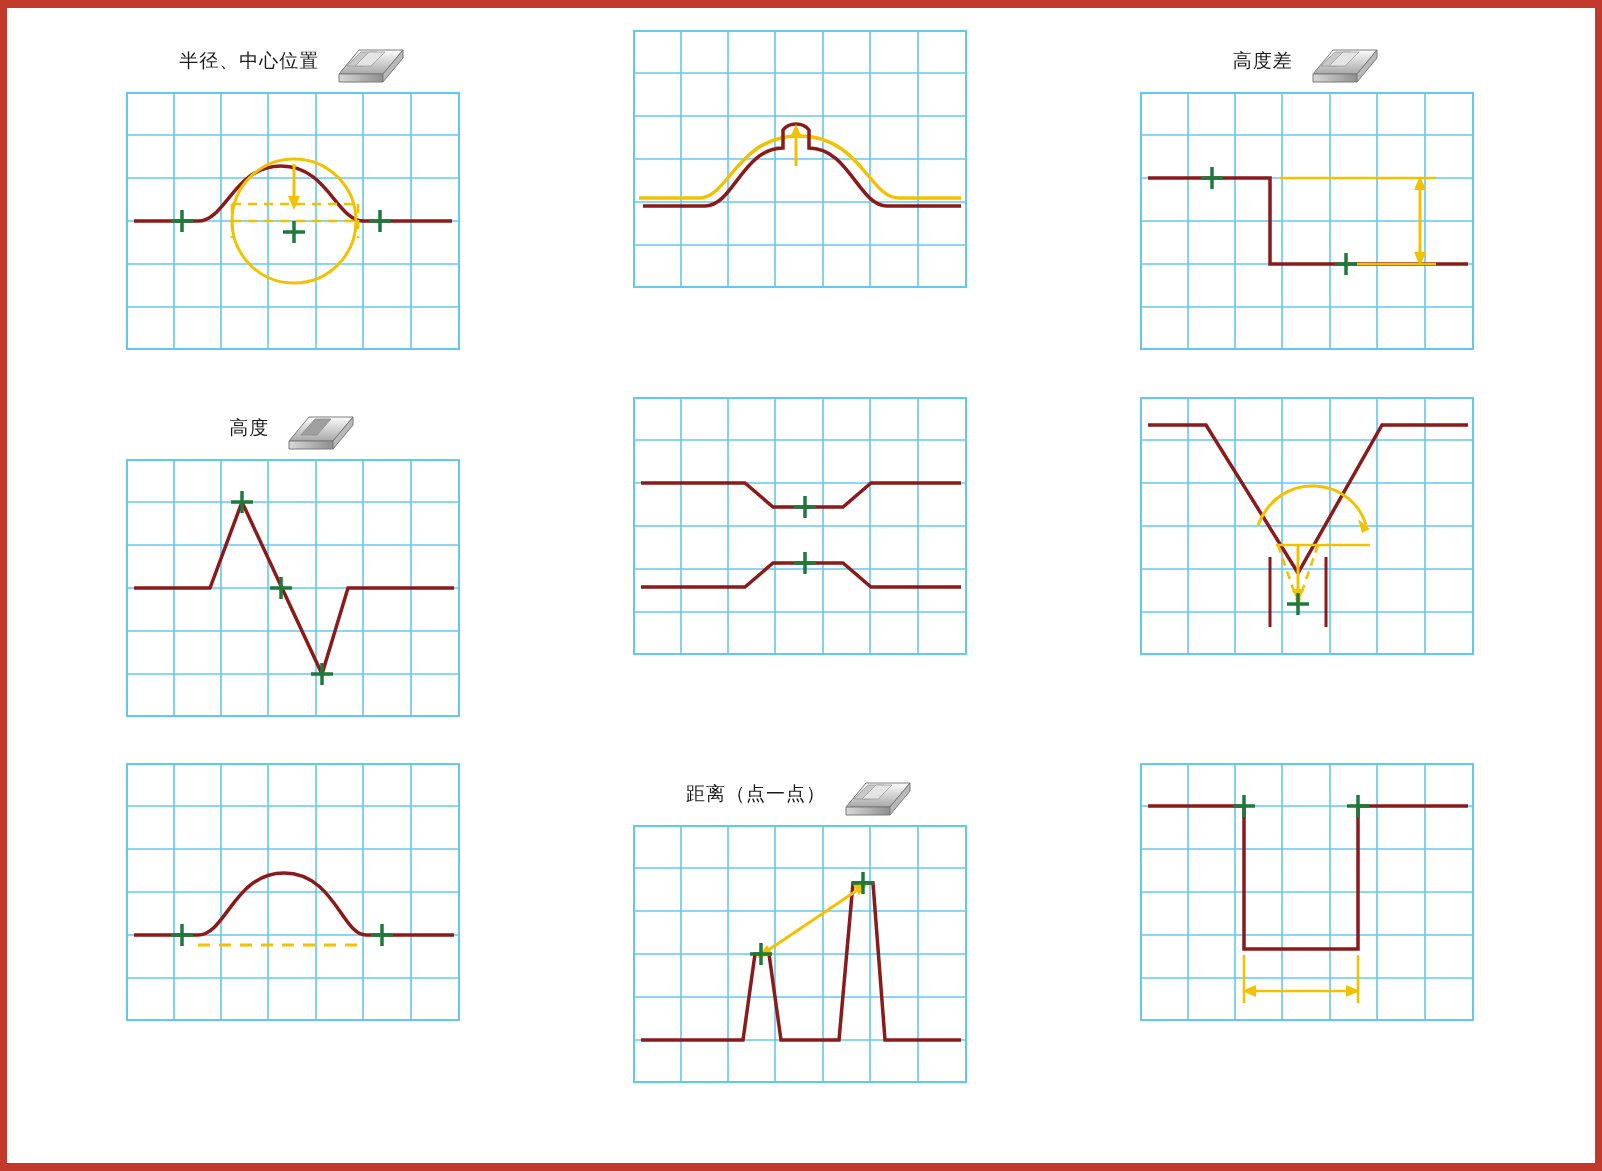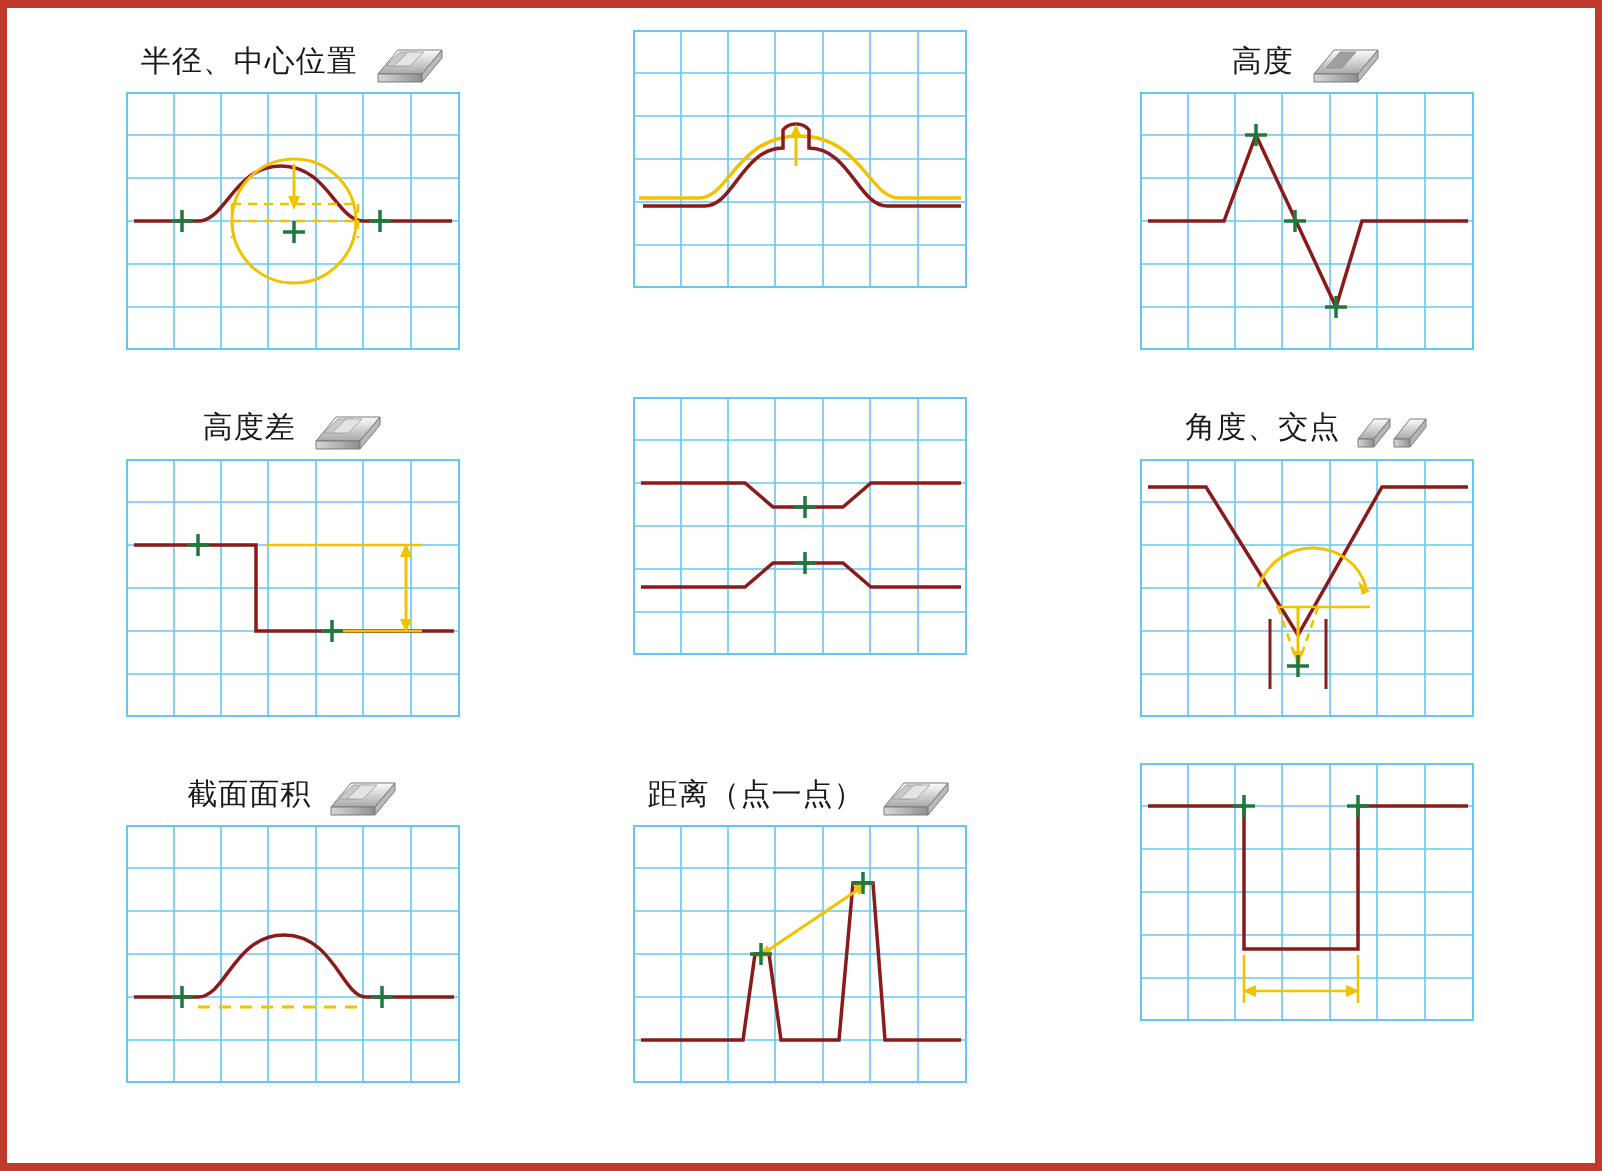--- a/index.html
+++ b/index.html
@@ -54,21 +54,21 @@
     align-items: center;
   }
   .cell-head {
     display: flex;
     align-items: center;
     justify-content: center;
     gap: 14px;
     height: 62px;
   }
   .cell-title {
-    font-size: 30px;
+    font-size: 19px;
     color: #1a1a1a;
     letter-spacing: 1px;
     white-space: nowrap;
     font-family: "DejaVu Sans", "Liberation Sans", sans-serif;
   }
   .cell-icon {
     width: 74px;
     height: 54px;
     flex: 0 0 auto;
   }
@@ -176,59 +176,20 @@
       <path d="M10,176 L72,176 C100,176 110,118 150,118 L150,100 C156,92 170,92 176,100 L176,118
                C216,118 226,176 254,176 L328,176" fill="none" stroke="#8b1a1a" stroke-width="3.5"></path>
 
       <line x1="163" y1="100" x2="163" y2="136" stroke="#f2c200" stroke-width="3"></line>
       <polygon points="163,94 157,108 169,108" fill="#f2c200"></polygon>
     </svg>
   </div>
 
   <div class="cell">
     <div class="cell-head">
-      <span class="cell-title">高度</span>
-      <span class="cell-icon">
-        <svg viewBox="0 0 74 54" width="74" height="54">
-          <polygon points="6,40 26,16 70,16 50,40" fill="url(#g1)" stroke="#7a7a7a" stroke-width="1"></polygon>
-          <polygon points="6,40 50,40 50,48 6,48" fill="url(#g2)" stroke="#7a7a7a" stroke-width="1"></polygon>
-          <polygon points="50,40 70,16 70,24 50,48" fill="#b9b9b9" stroke="#7a7a7a" stroke-width="1"></polygon>
-          <polygon points="18,34 34,34 48,18 32,18" fill="#9f9f9f" stroke="#8a8a8a" stroke-width="0.8"></polygon>
-        </svg>
-      </span>
-    </div>
-    <svg class="plot" viewBox="0 0 334 258">
-      <rect x="1" y="1" width="332" height="256" fill="#ffffff" stroke="#63c8f0" stroke-width="2"></rect>
-      <g stroke="#63c8f0" stroke-width="1.6">
-        <line x1="48" y1="1" x2="48" y2="257"></line>
-          <line x1="95" y1="1" x2="95" y2="257"></line>
-        <line x1="142" y1="1" x2="142" y2="257"></line>
-          <line x1="190" y1="1" x2="190" y2="257"></line>
-        <line x1="237" y1="1" x2="237" y2="257"></line>
-          <line x1="285" y1="1" x2="285" y2="257"></line>
-        <line x1="1" y1="43" x2="333" y2="43"></line>
-          <line x1="1" y1="86" x2="333" y2="86"></line>
-        <line x1="1" y1="129" x2="333" y2="129"></line>
-          <line x1="1" y1="172" x2="333" y2="172"></line>
-        <line x1="1" y1="215" x2="333" y2="215"></line>
-      </g>
-      <path d="M8,129 L84,129 L116,43 L196,215 L222,129 L328,129" fill="none" stroke="#8b1a1a" stroke-width="3.5"></path>
-      <g stroke="#1e7a3c" stroke-width="3.5">
-        <line x1="116" y1="32" x2="116" y2="54"></line>
-          <line x1="105" y1="43" x2="127" y2="43"></line>
-        <line x1="155" y1="118" x2="155" y2="140"></line>
-          <line x1="144" y1="129" x2="166" y2="129"></line>
-        <line x1="196" y1="204" x2="196" y2="226"></line>
-          <line x1="185" y1="215" x2="207" y2="215"></line>
-      </g>
-    </svg>
-  </div>
-
-  <div class="cell">
-    <div class="cell-head">
       <span class="cell-title">高度差</span>
       <span class="cell-icon">
         <svg viewBox="0 0 74 54" width="74" height="54">
           <polygon points="6,40 26,16 70,16 50,40" fill="url(#g1)" stroke="#7a7a7a" stroke-width="1"></polygon>
           <polygon points="6,40 50,40 50,48 6,48" fill="url(#g2)" stroke="#7a7a7a" stroke-width="1"></polygon>
           <polygon points="50,40 70,16 70,24 50,48" fill="#b9b9b9" stroke="#7a7a7a" stroke-width="1"></polygon>
           <polygon points="14,32 30,32 44,18 28,18" fill="#c9c9c9" stroke="#9a9a9a" stroke-width="0.8"></polygon>
           <polygon points="22,32 38,32 52,18 36,18" fill="#e4e4e4" stroke="#9a9a9a" stroke-width="0.8"></polygon>
         </svg>
       </span>
@@ -263,117 +224,131 @@
       <g stroke="#1e7a3c" stroke-width="3.5">
         <line x1="72" y1="75" x2="72" y2="97"></line>
           <line x1="61" y1="86" x2="83" y2="86"></line>
         <line x1="206" y1="161" x2="206" y2="183"></line>
           <line x1="195" y1="172" x2="217" y2="172"></line>
       </g>
     </svg>
   </div>
 
   <div class="cell">
-    <svg class="plot" viewBox="0 0 334 258">
-      <rect x="1" y="1" width="332" height="256" fill="#ffffff" stroke="#63c8f0" stroke-width="2"></rect>
-      <g stroke="#63c8f0" stroke-width="1.6">
-        <line x1="48" y1="1" x2="48" y2="257"></line>
-          <line x1="95" y1="1" x2="95" y2="257"></line>
-        <line x1="142" y1="1" x2="142" y2="257"></line>
-          <line x1="190" y1="1" x2="190" y2="257"></line>
-        <line x1="237" y1="1" x2="237" y2="257"></line>
-          <line x1="285" y1="1" x2="285" y2="257"></line>
-        <line x1="1" y1="43" x2="333" y2="43"></line>
-          <line x1="1" y1="86" x2="333" y2="86"></line>
-        <line x1="1" y1="129" x2="333" y2="129"></line>
-          <line x1="1" y1="172" x2="333" y2="172"></line>
-        <line x1="1" y1="215" x2="333" y2="215"></line>
-      </g>
-
-      <path d="M8,86 L112,86 L140,110 L210,110 L238,86 L328,86" fill="none" stroke="#8b1a1a" stroke-width="3.5"></path>
-
-      <path d="M8,190 L112,190 L140,166 L210,166 L238,190 L328,190" fill="none" stroke="#8b1a1a" stroke-width="3.5"></path>
-      <g stroke="#1e7a3c" stroke-width="3.5">
-        <line x1="172" y1="99" x2="172" y2="121"></line>
-          <line x1="161" y1="110" x2="183" y2="110"></line>
-        <line x1="172" y1="155" x2="172" y2="177"></line>
-          <line x1="161" y1="166" x2="183" y2="166"></line>
-      </g>
-    </svg>
-  </div>
-
-  <div class="cell">
     <div class="cell-head">
-      <span class="cell-title">角度、交点</span>
-      <span class="cell-icon">
-        <svg viewBox="0 0 74 54" width="74" height="54">
-          <polygon points="4,38 20,18 36,18 20,38" fill="url(#g1)" stroke="#7a7a7a" stroke-width="1"></polygon>
-          <polygon points="4,38 20,38 20,46 4,46" fill="url(#g2)" stroke="#7a7a7a" stroke-width="1"></polygon>
-          <polygon points="20,38 36,18 36,26 20,46" fill="#b5b5b5" stroke="#7a7a7a" stroke-width="1"></polygon>
-          <polygon points="40,38 56,18 72,18 56,38" fill="url(#g1)" stroke="#7a7a7a" stroke-width="1"></polygon>
-          <polygon points="40,38 56,38 56,46 40,46" fill="url(#g2)" stroke="#7a7a7a" stroke-width="1"></polygon>
-          <polygon points="56,38 72,18 72,26 56,46" fill="#b5b5b5" stroke="#7a7a7a" stroke-width="1"></polygon>
-        </svg>
-      </span>
-    </div>
-    <svg class="plot" viewBox="0 0 334 258">
-      <rect x="1" y="1" width="332" height="256" fill="#ffffff" stroke="#63c8f0" stroke-width="2"></rect>
-      <g stroke="#63c8f0" stroke-width="1.6">
-        <line x1="48" y1="1" x2="48" y2="257"></line>
-          <line x1="95" y1="1" x2="95" y2="257"></line>
-        <line x1="142" y1="1" x2="142" y2="257"></line>
-          <line x1="190" y1="1" x2="190" y2="257"></line>
-        <line x1="237" y1="1" x2="237" y2="257"></line>
-          <line x1="285" y1="1" x2="285" y2="257"></line>
-        <line x1="1" y1="43" x2="333" y2="43"></line>
-          <line x1="1" y1="86" x2="333" y2="86"></line>
-        <line x1="1" y1="129" x2="333" y2="129"></line>
-          <line x1="1" y1="172" x2="333" y2="172"></line>
-        <line x1="1" y1="215" x2="333" y2="215"></line>
-      </g>
-
-      <path d="M8,28 L66,28 L158,176 L242,28 L328,28" fill="none" stroke="#8b1a1a" stroke-width="3.5"></path>
-
-      <g stroke="#8b1a1a" stroke-width="3">
-        <line x1="130" y1="160" x2="130" y2="230"></line>
-        <line x1="186" y1="160" x2="186" y2="230"></line>
-      </g>
-
-      <path d="M118,128 C140,72 212,80 226,128" fill="none" stroke="#f2c200" stroke-width="3"></path>
-      <polygon points="230,132 218,122 222,136" fill="#f2c200"></polygon>
-
-      <g stroke="#f2c200" stroke-width="2.6">
-        <line x1="136" y1="148" x2="230" y2="148"></line>
-      </g>
-      <g stroke="#f2c200" stroke-width="2.6" stroke-dasharray="8 6">
-        <line x1="138" y1="148" x2="158" y2="206"></line>
-        <line x1="178" y1="148" x2="158" y2="206"></line>
-      </g>
-      <line x1="158" y1="148" x2="158" y2="196" stroke="#f2c200" stroke-width="3"></line>
-      <polygon points="158,206 152,192 164,192" fill="#f2c200"></polygon>
-      <g stroke="#1e7a3c" stroke-width="3.5">
-        <line x1="158" y1="196" x2="158" y2="218"></line>
-          <line x1="147" y1="207" x2="169" y2="207"></line>
-      </g>
-    </svg>
-  </div>
-
-  <div class="cell">
-    <div class="cell-head">
-      <span class="cell-title">截面面积</span>
+      <span class="cell-title">高度</span>
       <span class="cell-icon">
         <svg viewBox="0 0 74 54" width="74" height="54">
           <polygon points="6,40 26,16 70,16 50,40" fill="url(#g1)" stroke="#7a7a7a" stroke-width="1"></polygon>
           <polygon points="6,40 50,40 50,48 6,48" fill="url(#g2)" stroke="#7a7a7a" stroke-width="1"></polygon>
           <polygon points="50,40 70,16 70,24 50,48" fill="#b9b9b9" stroke="#7a7a7a" stroke-width="1"></polygon>
-          <polygon points="14,32 30,32 44,18 28,18" fill="#c9c9c9" stroke="#9a9a9a" stroke-width="0.8"></polygon>
-          <polygon points="22,32 38,32 52,18 36,18" fill="#e4e4e4" stroke="#9a9a9a" stroke-width="0.8"></polygon>
+          <polygon points="18,34 34,34 48,18 32,18" fill="#9f9f9f" stroke="#8a8a8a" stroke-width="0.8"></polygon>
         </svg>
       </span>
     </div>
+    <svg class="plot" viewBox="0 0 334 258">
+      <rect x="1" y="1" width="332" height="256" fill="#ffffff" stroke="#63c8f0" stroke-width="2"></rect>
+      <g stroke="#63c8f0" stroke-width="1.6">
+        <line x1="48" y1="1" x2="48" y2="257"></line>
+          <line x1="95" y1="1" x2="95" y2="257"></line>
+        <line x1="142" y1="1" x2="142" y2="257"></line>
+          <line x1="190" y1="1" x2="190" y2="257"></line>
+        <line x1="237" y1="1" x2="237" y2="257"></line>
+          <line x1="285" y1="1" x2="285" y2="257"></line>
+        <line x1="1" y1="43" x2="333" y2="43"></line>
+          <line x1="1" y1="86" x2="333" y2="86"></line>
+        <line x1="1" y1="129" x2="333" y2="129"></line>
+          <line x1="1" y1="172" x2="333" y2="172"></line>
+        <line x1="1" y1="215" x2="333" y2="215"></line>
+      </g>
+      <path d="M8,129 L84,129 L116,43 L196,215 L222,129 L328,129" fill="none" stroke="#8b1a1a" stroke-width="3.5"></path>
+      <g stroke="#1e7a3c" stroke-width="3.5">
+        <line x1="116" y1="32" x2="116" y2="54"></line>
+          <line x1="105" y1="43" x2="127" y2="43"></line>
+        <line x1="155" y1="118" x2="155" y2="140"></line>
+          <line x1="144" y1="129" x2="166" y2="129"></line>
+        <line x1="196" y1="204" x2="196" y2="226"></line>
+          <line x1="185" y1="215" x2="207" y2="215"></line>
+      </g>
+    </svg>
+  </div>
+
+  <div class="cell">
+    <svg class="plot" viewBox="0 0 334 258">
+      <rect x="1" y="1" width="332" height="256" fill="#ffffff" stroke="#63c8f0" stroke-width="2"></rect>
+      <g stroke="#63c8f0" stroke-width="1.6">
+        <line x1="48" y1="1" x2="48" y2="257"></line>
+          <line x1="95" y1="1" x2="95" y2="257"></line>
+        <line x1="142" y1="1" x2="142" y2="257"></line>
+          <line x1="190" y1="1" x2="190" y2="257"></line>
+        <line x1="237" y1="1" x2="237" y2="257"></line>
+          <line x1="285" y1="1" x2="285" y2="257"></line>
+        <line x1="1" y1="43" x2="333" y2="43"></line>
+          <line x1="1" y1="86" x2="333" y2="86"></line>
+        <line x1="1" y1="129" x2="333" y2="129"></line>
+          <line x1="1" y1="172" x2="333" y2="172"></line>
+        <line x1="1" y1="215" x2="333" y2="215"></line>
+      </g>
+
+      <path d="M8,86 L112,86 L140,110 L210,110 L238,86 L328,86" fill="none" stroke="#8b1a1a" stroke-width="3.5"></path>
+
+      <path d="M8,190 L112,190 L140,166 L210,166 L238,190 L328,190" fill="none" stroke="#8b1a1a" stroke-width="3.5"></path>
+      <g stroke="#1e7a3c" stroke-width="3.5">
+        <line x1="172" y1="99" x2="172" y2="121"></line>
+          <line x1="161" y1="110" x2="183" y2="110"></line>
+        <line x1="172" y1="155" x2="172" y2="177"></line>
+          <line x1="161" y1="166" x2="183" y2="166"></line>
+      </g>
+    </svg>
+  </div>
+
+  <div class="cell">
+    <svg class="plot" viewBox="0 0 334 258">
+      <rect x="1" y="1" width="332" height="256" fill="#ffffff" stroke="#63c8f0" stroke-width="2"></rect>
+      <g stroke="#63c8f0" stroke-width="1.6">
+        <line x1="48" y1="1" x2="48" y2="257"></line>
+          <line x1="95" y1="1" x2="95" y2="257"></line>
+        <line x1="142" y1="1" x2="142" y2="257"></line>
+          <line x1="190" y1="1" x2="190" y2="257"></line>
+        <line x1="237" y1="1" x2="237" y2="257"></line>
+          <line x1="285" y1="1" x2="285" y2="257"></line>
+        <line x1="1" y1="43" x2="333" y2="43"></line>
+          <line x1="1" y1="86" x2="333" y2="86"></line>
+        <line x1="1" y1="129" x2="333" y2="129"></line>
+          <line x1="1" y1="172" x2="333" y2="172"></line>
+        <line x1="1" y1="215" x2="333" y2="215"></line>
+      </g>
+
+      <path d="M8,28 L66,28 L158,176 L242,28 L328,28" fill="none" stroke="#8b1a1a" stroke-width="3.5"></path>
+
+      <g stroke="#8b1a1a" stroke-width="3">
+        <line x1="130" y1="160" x2="130" y2="230"></line>
+        <line x1="186" y1="160" x2="186" y2="230"></line>
+      </g>
+
+      <path d="M118,128 C140,72 212,80 226,128" fill="none" stroke="#f2c200" stroke-width="3"></path>
+      <polygon points="230,132 218,122 222,136" fill="#f2c200"></polygon>
+
+      <g stroke="#f2c200" stroke-width="2.6">
+        <line x1="136" y1="148" x2="230" y2="148"></line>
+      </g>
+      <g stroke="#f2c200" stroke-width="2.6" stroke-dasharray="8 6">
+        <line x1="138" y1="148" x2="158" y2="206"></line>
+        <line x1="178" y1="148" x2="158" y2="206"></line>
+      </g>
+      <line x1="158" y1="148" x2="158" y2="196" stroke="#f2c200" stroke-width="3"></line>
+      <polygon points="158,206 152,192 164,192" fill="#f2c200"></polygon>
+      <g stroke="#1e7a3c" stroke-width="3.5">
+        <line x1="158" y1="196" x2="158" y2="218"></line>
+          <line x1="147" y1="207" x2="169" y2="207"></line>
+      </g>
+    </svg>
+  </div>
+
+  <div class="cell">
     <svg class="plot" viewBox="0 0 334 258">
       <rect x="1" y="1" width="332" height="256" fill="#ffffff" stroke="#63c8f0" stroke-width="2"></rect>
       <g stroke="#63c8f0" stroke-width="1.6">
         <line x1="48" y1="1" x2="48" y2="257"></line>
           <line x1="95" y1="1" x2="95" y2="257"></line>
         <line x1="142" y1="1" x2="142" y2="257"></line>
           <line x1="190" y1="1" x2="190" y2="257"></line>
         <line x1="237" y1="1" x2="237" y2="257"></line>
           <line x1="285" y1="1" x2="285" y2="257"></line>
         <line x1="1" y1="43" x2="333" y2="43"></line>

